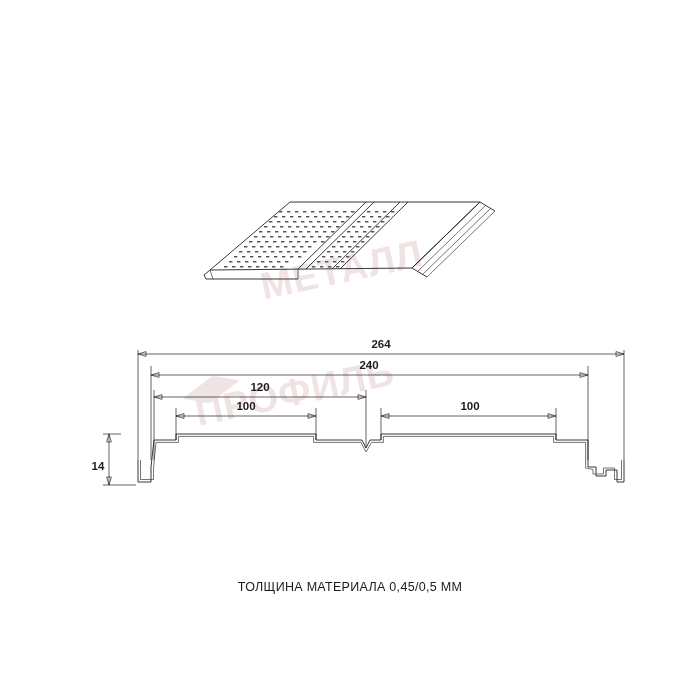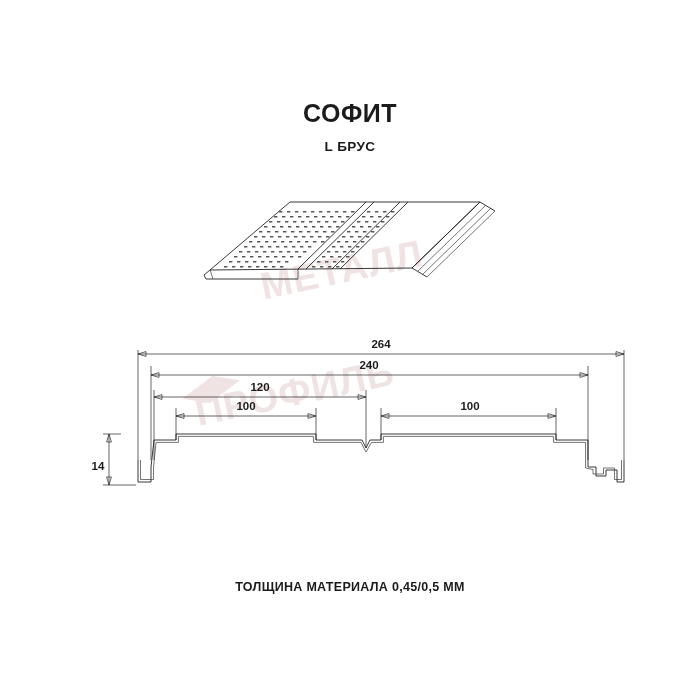--- a/index.html
+++ b/index.html
@@ -43,21 +43,21 @@
     color: #1b1b1b;
   }
   
   .footer-caption {
     position: absolute;
     top: 580px;
     left: 0;
     width: 700px;
     text-align: center;
     font-size: 12.5px;
-    font-weight: bold;
+    font-weight: normal;
     letter-spacing: 0.3px;
     color: #1b1b1b;
   }
   
   .iso-wrap {
     position: absolute;
     top: 180px;
     left: 180px;
     width: 340px;
     height: 130px;
@@ -104,24 +104,20 @@
   <div class="watermark-wrap">
     <svg width="420" height="200" viewBox="0 0 420 200" aria-hidden="true">
       <g transform="rotate(-12 210 100)">
         <text class="wm-text" x="120" y="60">МЕТАЛЛ</text>
         <text class="wm-text" x="30" y="170">ПРОФИЛЬ</text>
         <path d="M20 140 l34 -16 l26 10 l-34 16 z" fill="#f0e3e3"></path>
       </g>
     </svg>
   </div>
 
-  <div class="title-block">
-    <div class="product-title">СОФИТ</div>
-    <div class="product-subtitle">L БРУС</div>
-  </div>
 
   <div class="iso-wrap">
     <svg width="340" height="130" viewBox="0 0 340 130">
       <defs>
         <pattern id="perfpat" width="7" height="6" patternUnits="userSpaceOnUse" patternTransform="rotate(0)">
           <rect x="0" y="0" width="3.2" height="1.6" class="perf"></rect>
         </pattern>
       </defs>
 
       <g>

